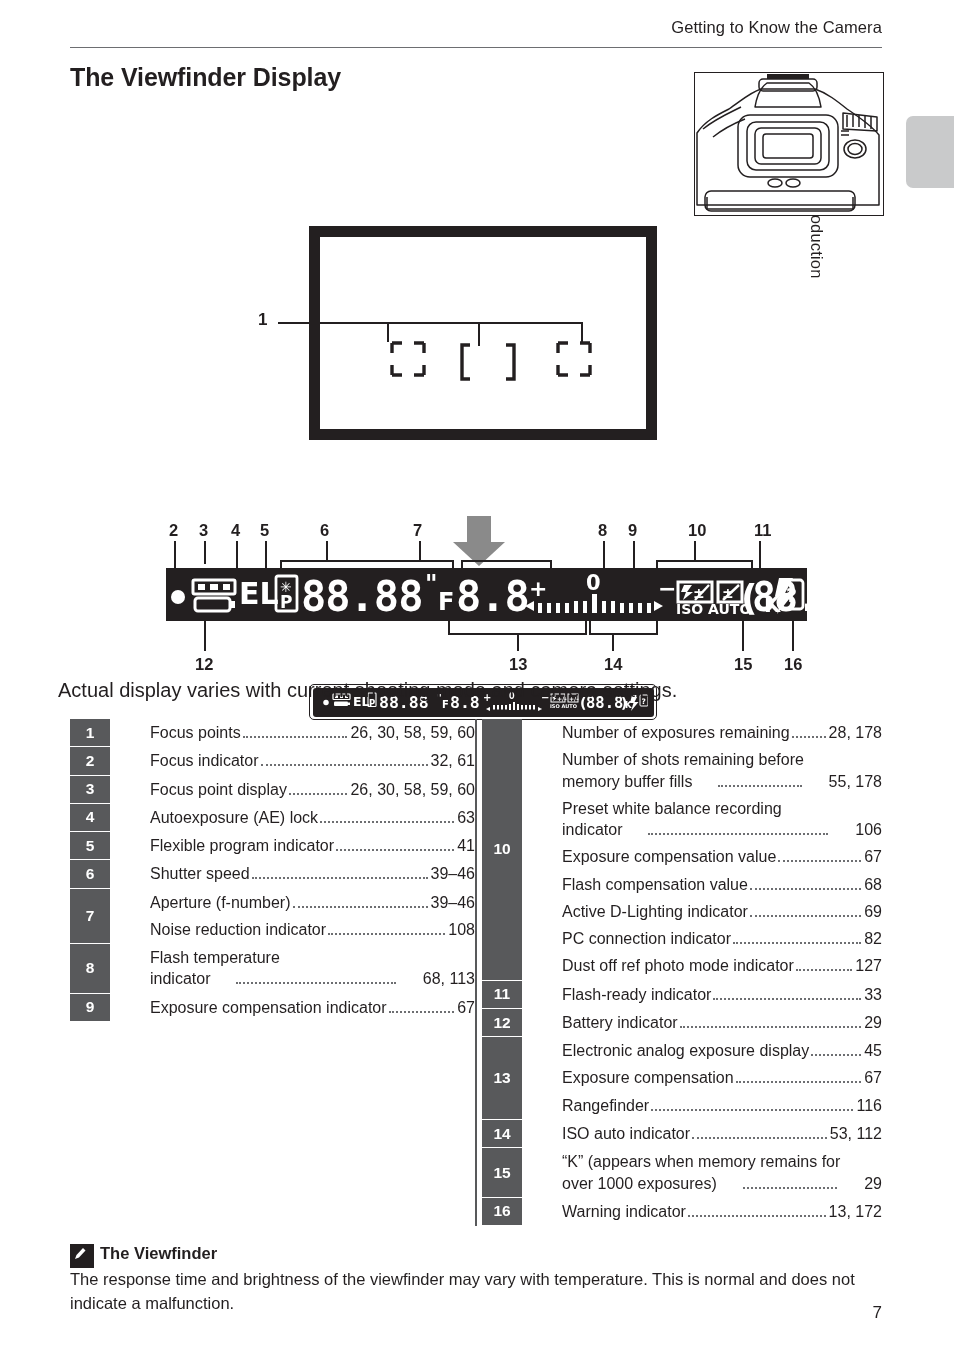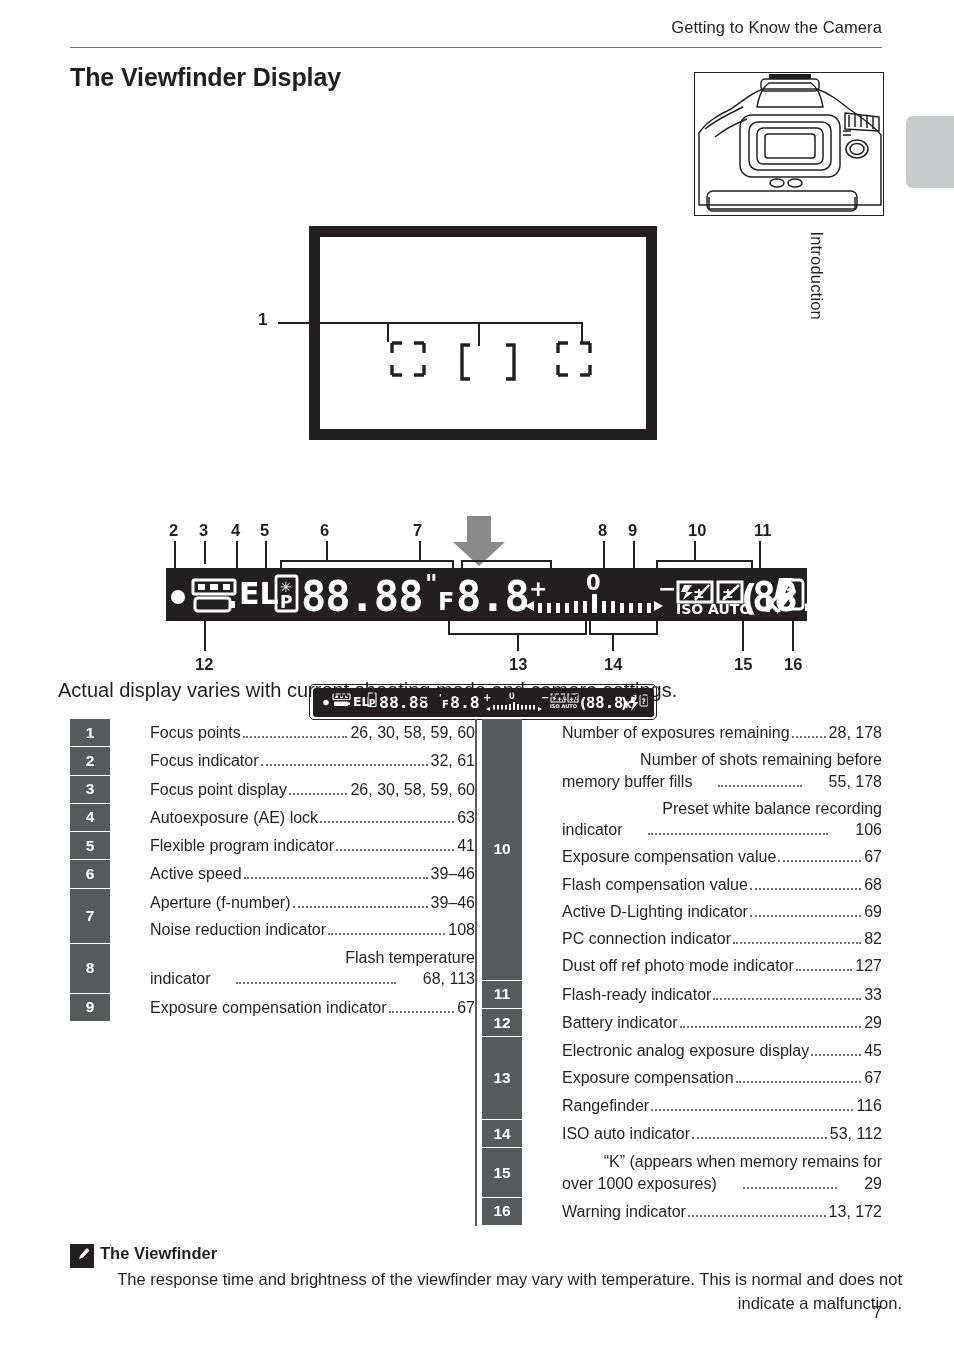--- a/index.html
+++ b/index.html
@@ -1,21 +1,21 @@
 <!DOCTYPE html>
 <html><head>
 <meta charset="utf-8">
 <style>
   html,body{margin:0;padding:0;}
   body{
     width:954px;height:1352px;background:#ffffff;
     font-family:"Liberation Sans", sans-serif;
     color:#231f20;position:relative;overflow:hidden;
   }
-  .page{position:absolute;inset:0;text-align:right;}
+  .page{position:absolute;inset:0;}
 
   
   .hdr-text{
     position:absolute;right:72px;top:18px;
     font-size:16.5px;color:#231f20;letter-spacing:.1px;
   }
   .hdr-rule{
     position:absolute;left:70px;right:72px;top:47px;
     height:1px;background:#6d6e71;
   }
@@ -117,21 +117,21 @@
   .tbl-divider{
     position:absolute;left:475px;top:719px;width:1.5px;background:#58595b;
   }
 
   
   .note-icon{
     position:absolute;left:70px;top:1244px;width:20px;height:20px;
     border:2px solid #231f20;background:#231f20;
   }
   .note-title{position:absolute;left:100px;top:1244px;font-size:16.5px;font-weight:bold;}
-  .note-body{position:absolute;left:70px;top:1268px;width:812px;font-size:16.5px;line-height:1.45;margin-left:20px;}
+  .note-body{position:absolute;left:70px;top:1268px;width:812px;font-size:16.5px;line-height:1.45;}
 
   .pagenum{position:absolute;right:72px;top:1303px;font-size:17px;}
 </style>
 </head>
 <body>
 
 <div class="page">
 
   <div class="hdr-text">Getting to Know the Camera</div>
   <div class="hdr-rule"></div>
@@ -464,21 +464,21 @@
             <span class="lbl">Flexible program indicator</span>
             <span class="dots"></span>
             <span class="pg">41</span>
           </div>
         </div>
       </div>
       <div class="trow">
         <div class="tnum">6</div>
         <div class="tcells">
           <div class="tcell">
-            <span class="lbl">Active speed</span>
+            <span class="lbl">Shutter speed</span>
             <span class="dots"></span>
             <span class="pg">39–46</span>
           </div>
         </div>
       </div>
       <div class="trow">
         <div class="tnum">7</div>
         <div class="tcells">
           <div class="tcell">
             <span class="lbl">Aperture (f-number)</span>

